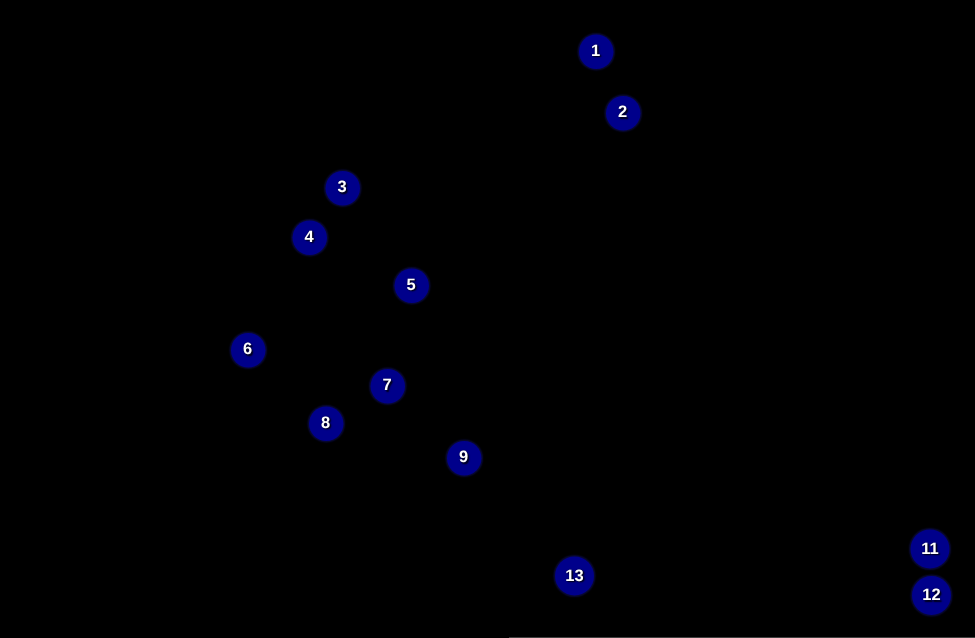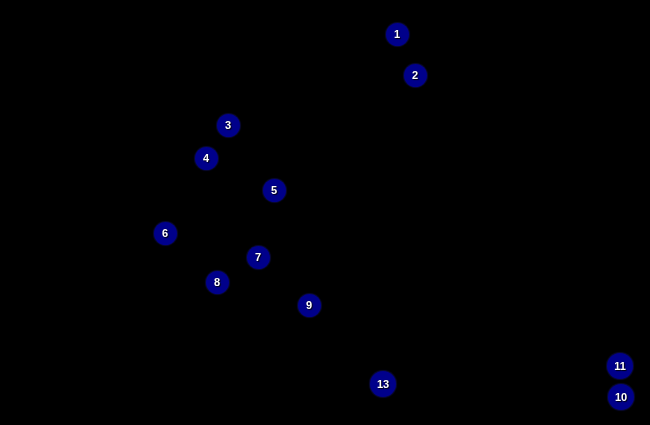--- a/index.html
+++ b/index.html
@@ -67,15 +67,15 @@
     <div class="marker" style="width: 23px; height: 23px; left: 297.5px; top: 293.5px; background: rgb(0, 0, 139); color: rgb(255, 255, 255);">
       <span class="marker-label">9</span>
     </div>
     <div class="marker" style="width: 26px; height: 26px; left: 370px; top: 371px; background: rgb(0, 0, 139); color: rgb(255, 255, 255);">
       <span class="marker-label">13</span>
     </div>
     <div class="marker" style="width: 26px; height: 26px; left: 607px; top: 353px; background: rgb(0, 0, 139); color: rgb(255, 255, 255);">
       <span class="marker-label">11</span>
     </div>
     <div class="marker" style="width: 26px; height: 26px; left: 608px; top: 384px; background: rgb(0, 0, 139); color: rgb(255, 255, 255);">
-      <span class="marker-label">10</span>
+      <span class="marker-label">12</span>
     </div>
   </div>
 
 </body></html>

